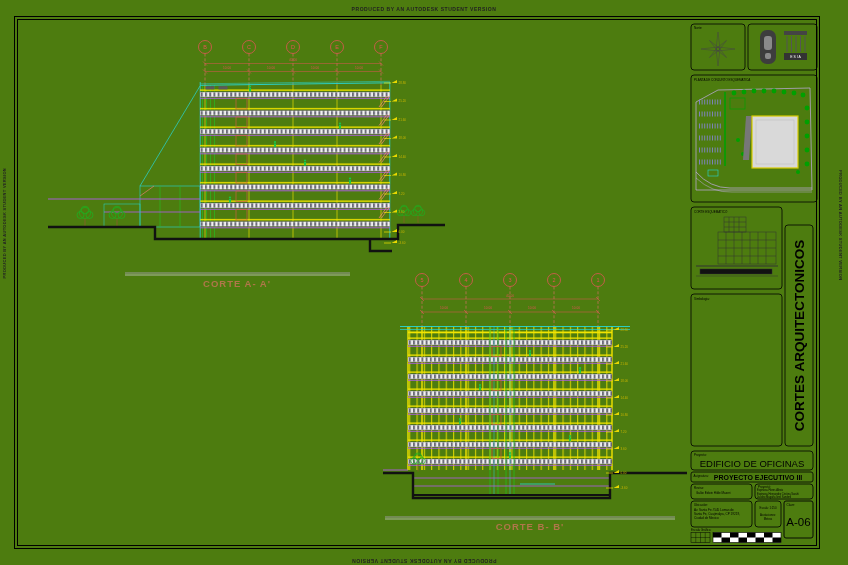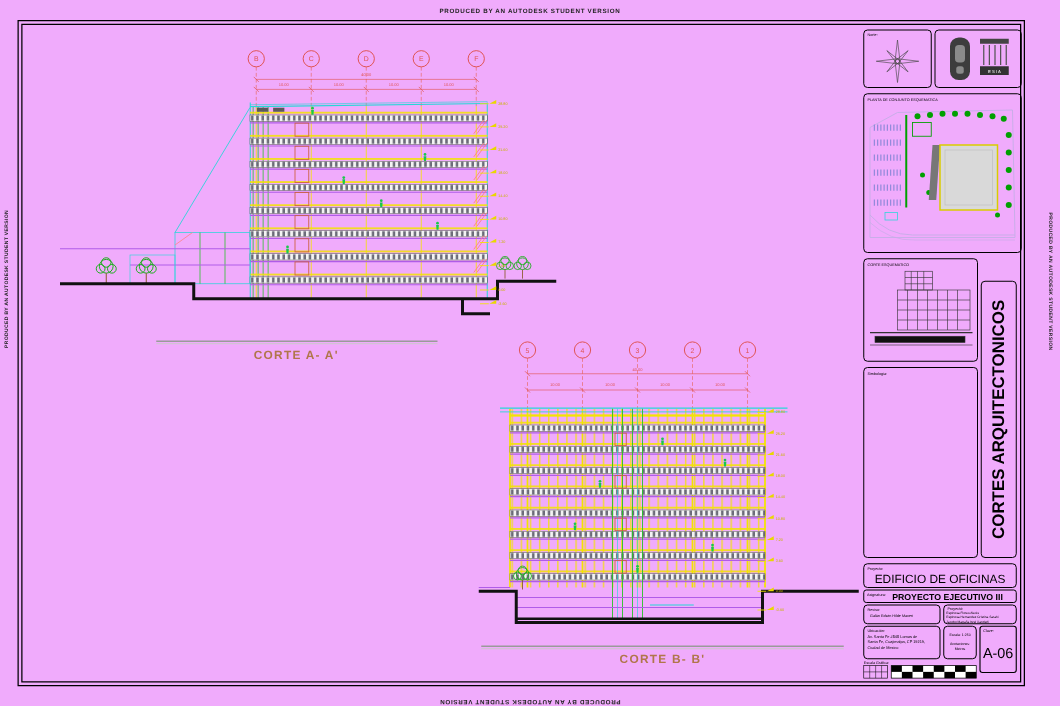--- a/index.html
+++ b/index.html
@@ -1,16 +1,16 @@
 <!DOCTYPE html>
 <html><head>
 <meta charset="utf-8">
 <style>
   html,body{margin:0;padding:0;background:#fff;}
-  .sheet{position:relative;width:848px;height:565px;background:#f0abfc;overflow:hidden;
+  .sheet{position:relative;width:848px;height:565px;background:#4d7c0f;overflow:hidden;
          font-family:"Liberation Sans",sans-serif;}
   .border-outer{position:absolute;left:14px;top:16px;width:804px;height:531px;border:1.2px solid #000;}
   .border-inner{position:absolute;left:17px;top:19px;width:798px;height:525px;border:0.8px solid #000;}
   .wm{position:absolute;font-size:5px;font-weight:bold;color:#222;letter-spacing:.55px;white-space:nowrap;}
   .wm-top{top:6px;left:50%;transform:translateX(-50%);}
   .wm-bottom{bottom:1px;left:50%;transform:translateX(-50%) rotate(180deg);}
   .wm-side{font-size:4px;letter-spacing:.3px;}
   .wm-left{left:2px;top:168px;writing-mode:vertical-rl;transform:rotate(180deg);}
   .wm-right{left:838px;top:170px;writing-mode:vertical-rl;}
   svg{position:absolute;overflow:visible;}

